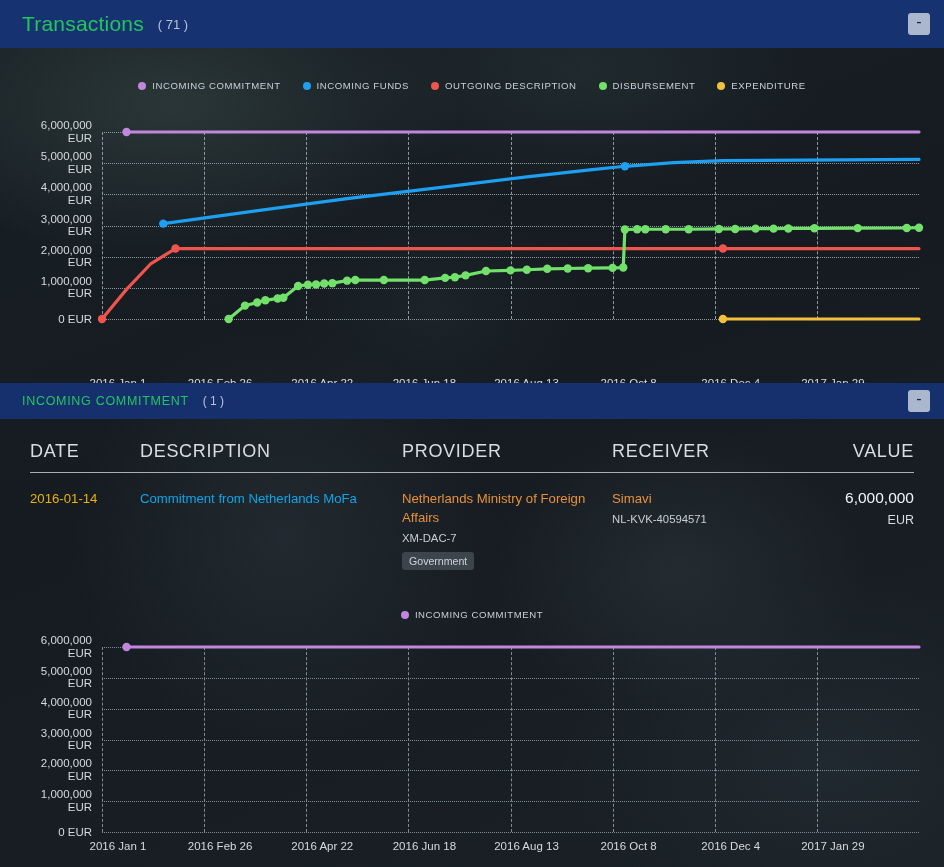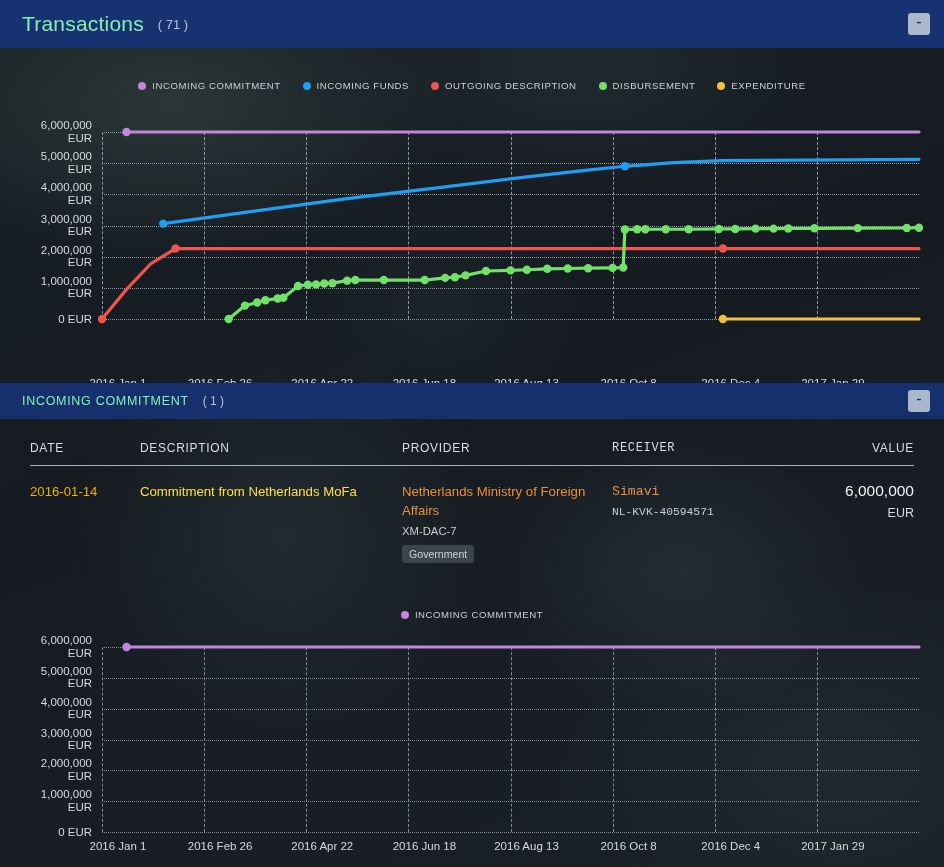--- a/index.html
+++ b/index.html
@@ -25,21 +25,21 @@
   
   .bar {
     position: absolute; left: 0; width: 944px;
     background: #15306b;
     display: flex; align-items: center;
   }
   .bar.primary { top: 0; height: 48px; background: #163271; }
   .bar.secondary { top: 383px; height: 36px; background: #16306d; }
 
   .bar-title {
-    color: #86efac;
+    color: #22c55e;
     margin-left: 22px;
     letter-spacing: .2px;
   }
   .bar.primary .bar-title { font-size: 21px; font-weight: 400; }
   .bar.secondary .bar-title { font-size: 12.5px; font-weight: 400; letter-spacing: .7px; }
 
   .bar-count { color: #b9c3d6; margin-left: 14px; }
   .bar.primary .bar-count { font-size: 13px; }
   .bar.secondary .bar-count { font-size: 12px; }
 
@@ -111,38 +111,38 @@
 
   .series-svg { position: absolute; left: 0; top: 0; overflow: visible; }
 
   
   #table-section { position: absolute; left: 0; top: 419px; width: 944px; }
   .thead {
     display: flex; align-items: flex-end;
     padding: 22px 30px 10px 30px;
   }
   .th {
-    color: #d8dde2; font-size: 12px; letter-spacing: .7px;
+    color: #d8dde2; font-size: 18px; letter-spacing: .7px;
     font-weight: 400;
   }
   .col-date { width: 110px; }
   .col-desc { width: 262px; }
   .col-prov { width: 210px; }
-  .col-recv { width: 210px; font-family: Liberation Mono, monospace; }
+  .col-recv { width: 210px; }
   .col-val  { flex: 1; text-align: right; }
 
   .thead-rule {
     margin: 0 30px; height: 1px; background: #c3c9cf; opacity: .85;
   }
 
   .trow {
     display: flex; padding: 16px 30px 0 30px;
   }
   .cell-date { color: #eab308; font-size: 13.2px; padding-top: 2px; }
-  .cell-desc { color: #fde047; font-size: 13.2px; line-height: 19px; padding-right: 22px; }
+  .cell-desc { color: #0ea5e9; font-size: 13.2px; line-height: 19px; padding-right: 22px; }
   .org-name { color: #e8903b; font-size: 13.2px; line-height: 19px; }
   .org-id   { color: #c8ced4; font-size: 11.3px; margin-top: 5px; }
   .org-badge {
     display: inline-block; margin-top: 8px;
     background: #3c444c; color: #cdd3d9;
     font-size: 10.6px; padding: 3px 7px; border-radius: 3px;
   }
   .cell-val { text-align: right; }
   .val-num { color: #f2f5f7; font-size: 15.5px; }
   .val-cur { color: #d7dce1; font-size: 12.5px; margin-top: 6px; }

